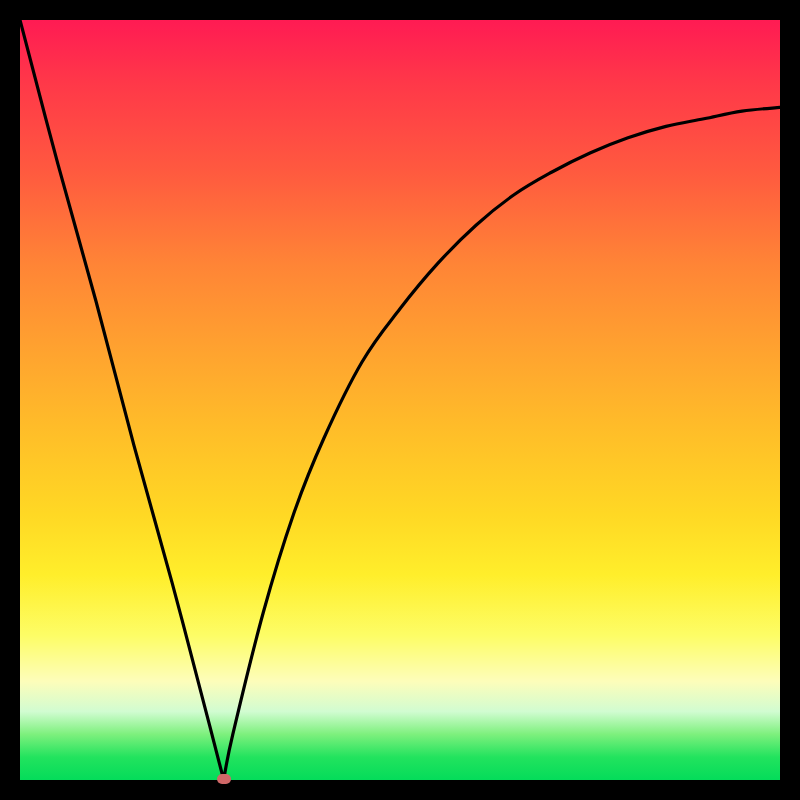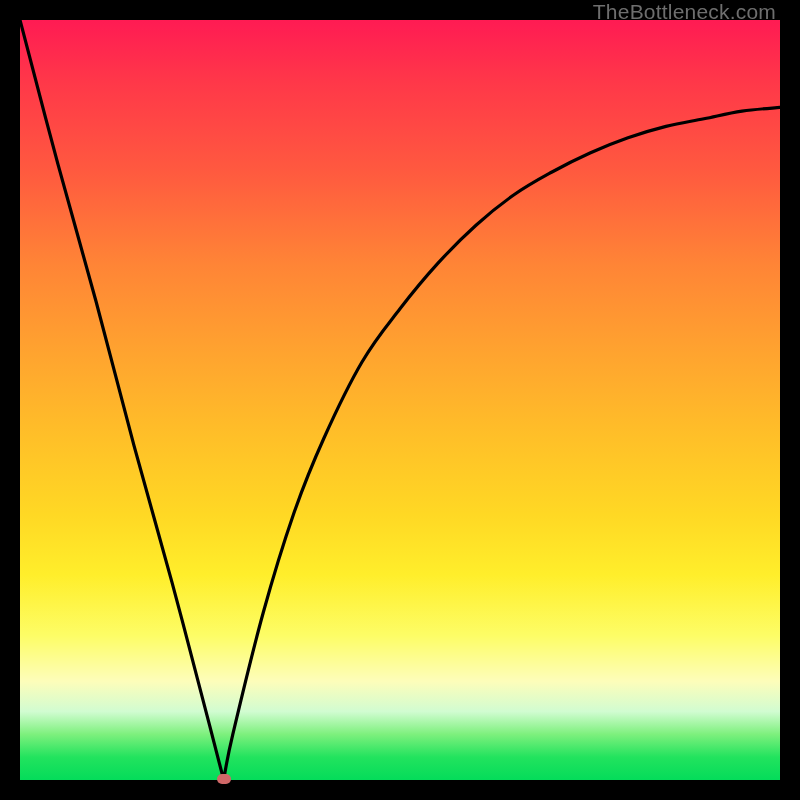--- a/index.html
+++ b/index.html
@@ -73,14 +73,13 @@
   <div class="plot-area">
 
     <svg class="curve" viewBox="0 0 760 760" preserveAspectRatio="none">
       <path id="curve-path" fill="none" stroke="#000" stroke-width="3.2" stroke-linecap="round" stroke-linejoin="round" d="M 0 0 C 6.84 25.991999999999994, 24.32 93.78399999999999, 38 144.39999999999998 C 51.68 195.01599999999996, 62.32 230.58399999999997, 76 281.2 C 89.68 331.816, 100.32 374.98400000000004, 114 425.6 C 127.68 476.216, 138.32 511.784, 152 562.4 C 165.68 613.016, 180.6976 671.232, 190 706.8 C 199.3024 742.3679999999999, 201.2176 750.424, 203.68 760 L 203.68 760 C 205.32160000000002 751.792, 205.68640000000002 744.496, 212.8 714.4 C 219.9136 684.304, 232.25600000000003 632.472, 243.20000000000002 592.8 C 254.144 553.1279999999999, 262.65599999999995 525.4639999999999, 273.59999999999997 494 C 284.544 462.536, 291.688 445.36, 304 418 C 316.312 390.64, 328.32 365.2559999999999, 342 341.99999999999994 C 355.68 318.74399999999997, 366.32 306.584, 380 288.8 C 393.68 271.016, 404.32000000000005 258.24799999999993, 418.00000000000006 243.19999999999993 C 431.68000000000006 228.15199999999993, 442.32 217.51200000000003, 456 205.20000000000005 C 469.68 192.88800000000006, 480.32 184.37599999999998, 494 174.79999999999995 C 507.68 165.22399999999993, 518.32 159.524, 532 152 C 545.68 144.476, 556.32 139.15599999999998, 570 133 C 583.68 126.84400000000001, 594.32 122.58800000000008, 608 117.80000000000007 C 621.68 113.01200000000006, 632.32 109.82, 646 106.39999999999998 C 659.68 102.97999999999996, 670.32 101.53599999999994, 684 98.79999999999995 C 697.68 96.06399999999996, 708.32 93.25200000000004, 722 91.20000000000005 C 735.68 89.14800000000005, 753.16 88.08399999999999, 760 87.39999999999998"></path>
     </svg>
 
     <div class="marker" id="min-marker" style="left: 196.68px; top: 754px;"></div>
 
   </div>
 
-  <div class="watermark">TheBottleneck.com</div>
 </div>
 
 </body></html>

